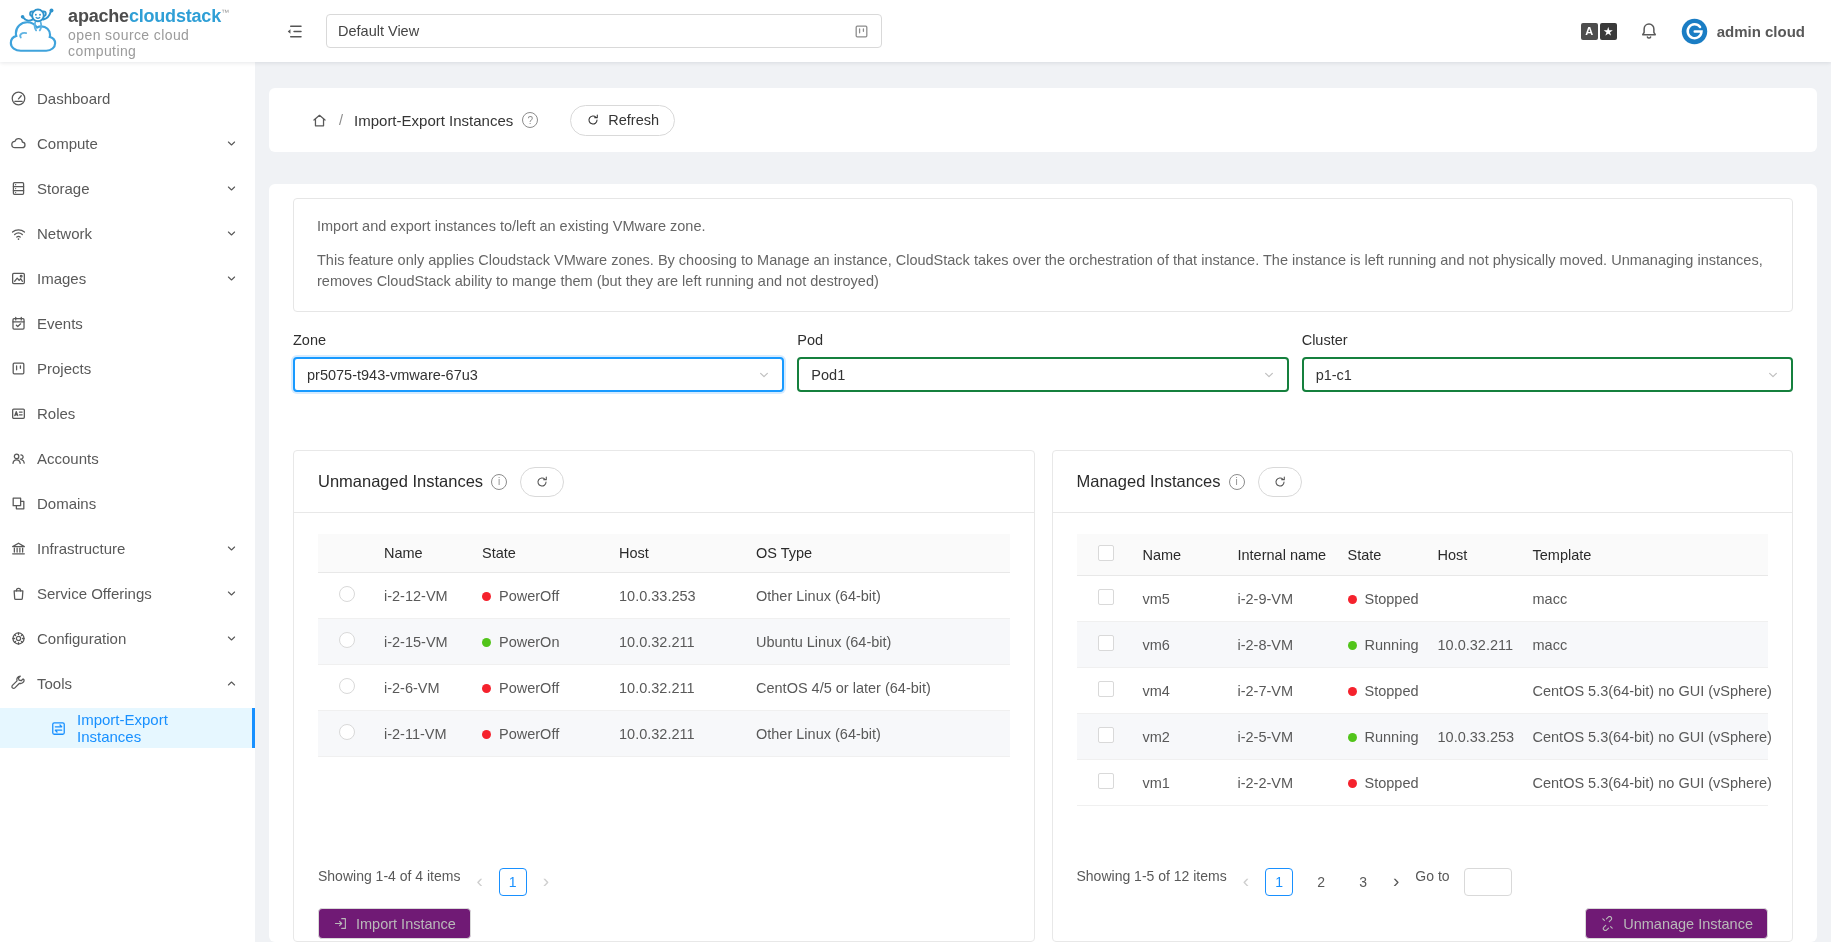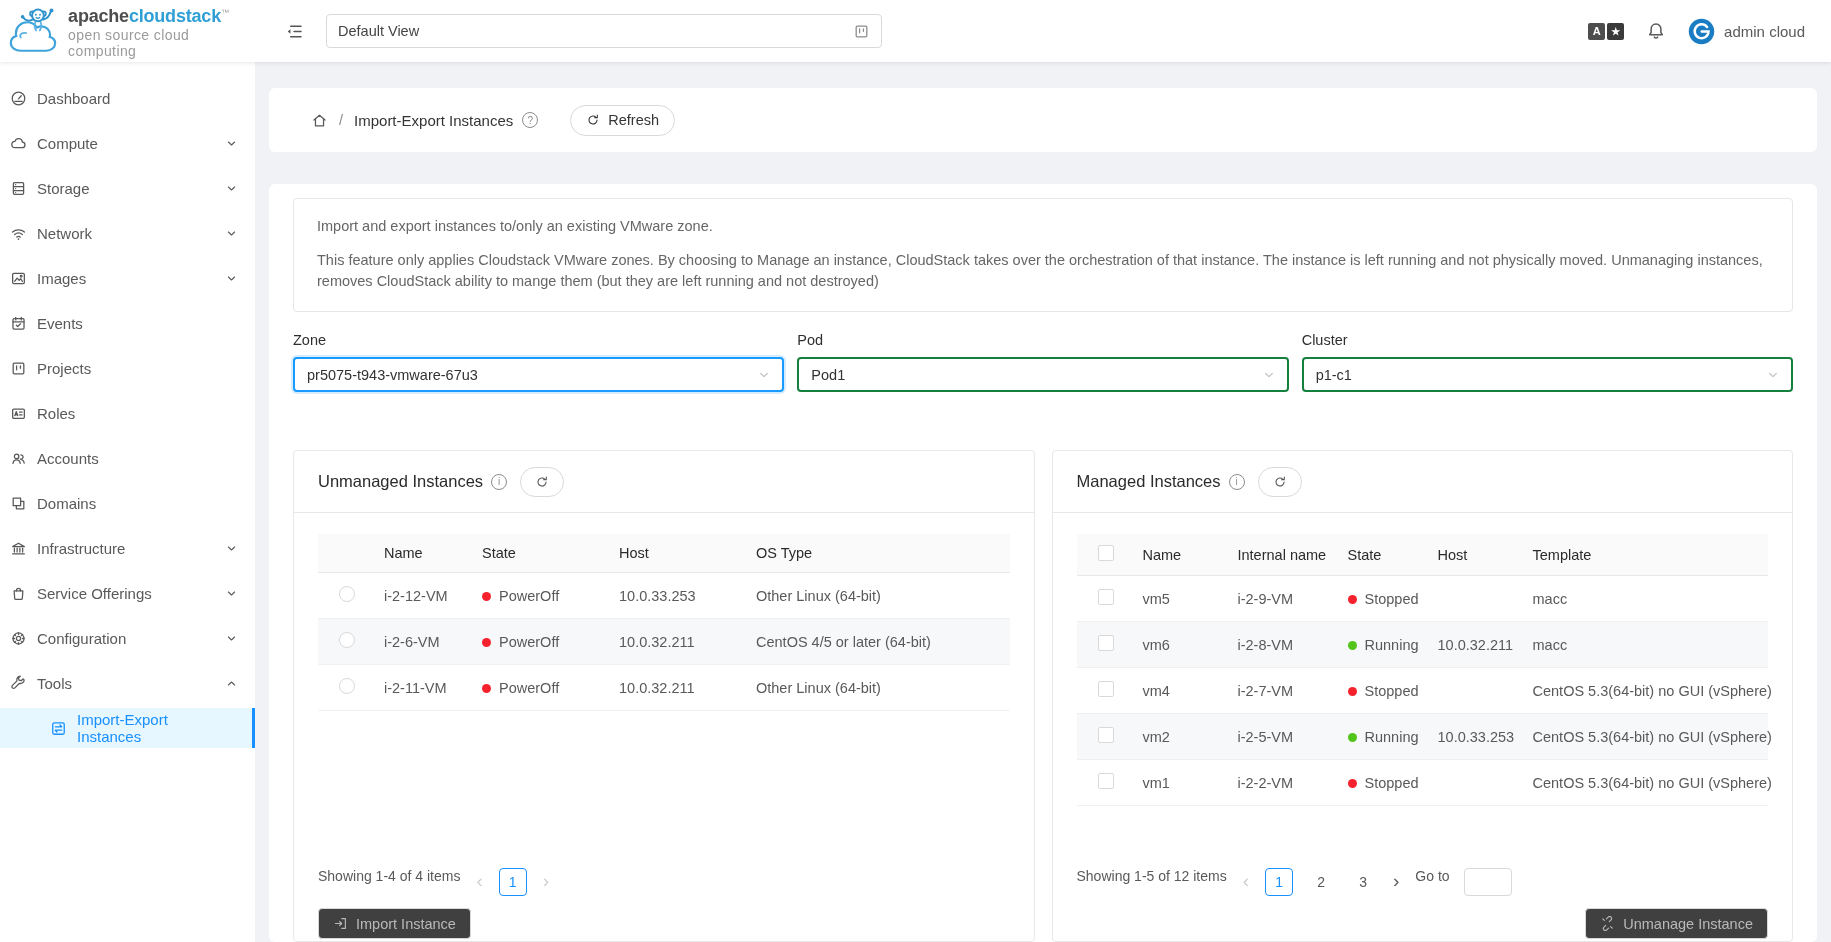--- a/index.html
+++ b/index.html
@@ -24,21 +24,21 @@
               color:#444; cursor:pointer; background:#fff; }
   .view-box .suffix { color:#8c8c8c; font-size:17px; line-height:0; }
   .top-right { margin-left:auto; display:flex; align-items:center; gap:22px; padding-right:26px; }
   .translate { display:flex; gap:2px; cursor:pointer; }
   .tr-a,.tr-b { width:17px; height:17px; border-radius:2px; background:#4d4d4d; color:#fff;
                 font-size:11px; font-weight:bold; display:grid; place-items:center; }
   .tr-b { background:#3a3a3a; font-size:10px; }
   .bell { font-size:20px; color:#595959; cursor:pointer; line-height:0; }
   .user { display:flex; align-items:center; gap:9px; cursor:pointer; }
   .avatar { font-size:27px; line-height:0; }
-  .uname { color:#595959; font-size:15px; }
+  .uname { color:#595959; font-size:15px;font-weight:bold; }
 
   
   .shell { flex:1; display:flex; min-height:0; }
   .sidebar { width:255px; flex:0 0 255px; background:#fff; padding-top:16px; overflow:hidden; }
   .side-item { height:40px; margin-bottom:5px; display:flex; align-items:center;
                padding:0 18px 0 10px; font-size:15px; color:#595959; cursor:pointer; }
   .side-item .icn { width:17px; font-size:17px; line-height:0; margin-right:10px; flex:0 0 17px; }
   .side-label { flex:1; }
   .side-item .chev { font-size:11px; width:11px; flex:0 0 11px; margin-right:0; color:#595959; }
   .side-item.sub { padding-left:50px; }
@@ -98,21 +98,21 @@
   .pager { display:flex; align-items:flex-start; gap:14px; margin-top:15px; font-size:14px; color:#595959; }
   .pg-ar { font-size:19px; line-height:26px; cursor:pointer; color:#595959; padding:0 2px; }
   .pg-ar.dis { color:#cfcfcf; cursor:default; }
   .pg-item { min-width:28px; height:28px; line-height:26px; text-align:center; border:1px solid transparent;
              border-radius:4px; cursor:pointer; }
   .pg-item.cur { border-color:#1890ff; color:#1890ff; background:#fff; }
   .pg-goto { width:48px; height:28px; border:1px solid #d9d9d9; border-radius:4px; outline:none;
              font-family:inherit; font-size:14px; padding:0 6px; }
   .action-row { display:flex; margin-top:12px; padding-bottom:18px; }
   .action-row.right { justify-content:flex-end; }
-  .btn-dis { height:31px; border:1px solid #d9d9d9; border-radius:4px; background:#404040; color:#b9b9b9;
+  .btn-dis { height:31px; border:1px solid #d9d9d9; border-radius:4px; background:#701a75; color:#b9b9b9;
              display:inline-flex; align-items:center; gap:8px; padding:0 14px; font-size:14.5px;
              font-family:inherit; cursor:not-allowed; }
   .btn-dis .bic { font-size:15px; line-height:0; }
   svg { vertical-align:middle; }
 </style>
 </head>
 <body>
 
 <div class="app">
 
@@ -320,21 +320,21 @@
                 <path d="M12.6 8a4.6 4.6 0 1 1-1.2-3.1"></path>
                 <path d="M12.9 2.4v2.9h-2.9"></path>
               </svg></span>
           <span>Refresh</span>
         </button>
       </div>
 
       <div class="main-card">
 
         <div class="intro">
-          <p>Import and export instances to/only an existing VMware zone.</p>
+          <p>Import and export instances to/left an existing VMware zone.</p>
           <p>This feature only applies Cloudstack VMware zones. By choosing to Manage an instance, CloudStack takes over the orchestration of that instance. The instance is left running and not physically moved. Unmanaging instances, removes CloudStack ability to mange them (but they are left running and not destroyed)</p>
         </div>
 
         <div class="filters">
           <div class="filter">
             <div class="flabel">Zone</div>
             <div class="select focused">
               <span>pr5075-t943-vmware-67u3</span>
               <span class="sel-chev"><svg viewBox="0 0 16 16" width="1em" height="1em" fill="none" stroke="currentColor" stroke-width="1.2" stroke-linecap="round" stroke-linejoin="round">
                     <path d="M3.5 5.8 8 10.2l4.5-4.4" stroke-width="1.6"></path>
@@ -393,20 +393,27 @@
                         <th>OS Type</th>
                       </tr>
                     </thead>
                     <tbody>
                       <tr>
                         <td class="selc"><span class="rd"></span></td>
                         <td>i-2-12-VM</td>
                         <td><span class="dot" style="background:#f5222d"></span>PowerOff</td>
                         <td>10.0.33.253</td>
                         <td>Other Linux (64-bit)</td>
+                      </tr>
+                      <tr>
+                        <td class="selc"><span class="rd"></span></td>
+                        <td>i-2-15-VM</td>
+                        <td><span class="dot" style="background:#52c41a"></span>PowerOn</td>
+                        <td>10.0.32.211</td>
+                        <td>Ubuntu Linux (64-bit)</td>
                       </tr>
                       <tr>
                         <td class="selc"><span class="rd"></span></td>
                         <td>i-2-6-VM</td>
                         <td><span class="dot" style="background:#f5222d"></span>PowerOff</td>
                         <td>10.0.32.211</td>
                         <td>CentOS 4/5 or later (64-bit)</td>
                       </tr>
                       <tr>
                         <td class="selc"><span class="rd"></span></td>

